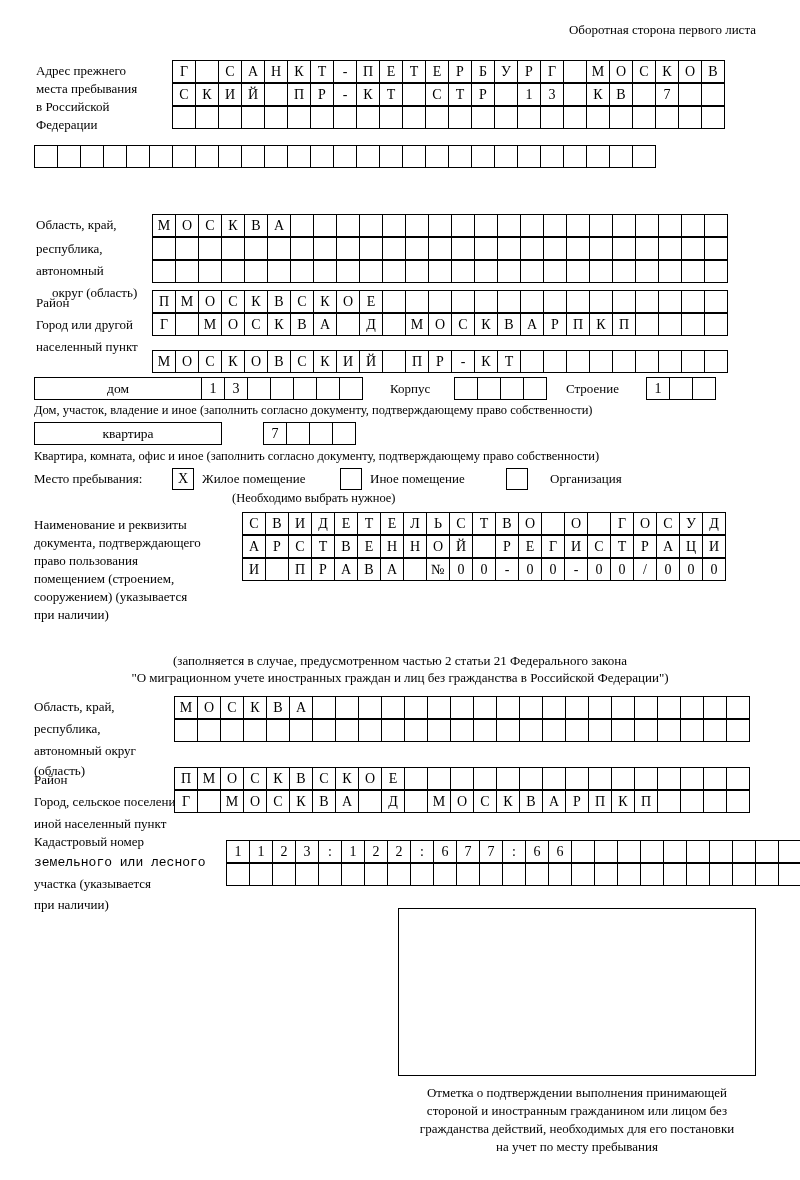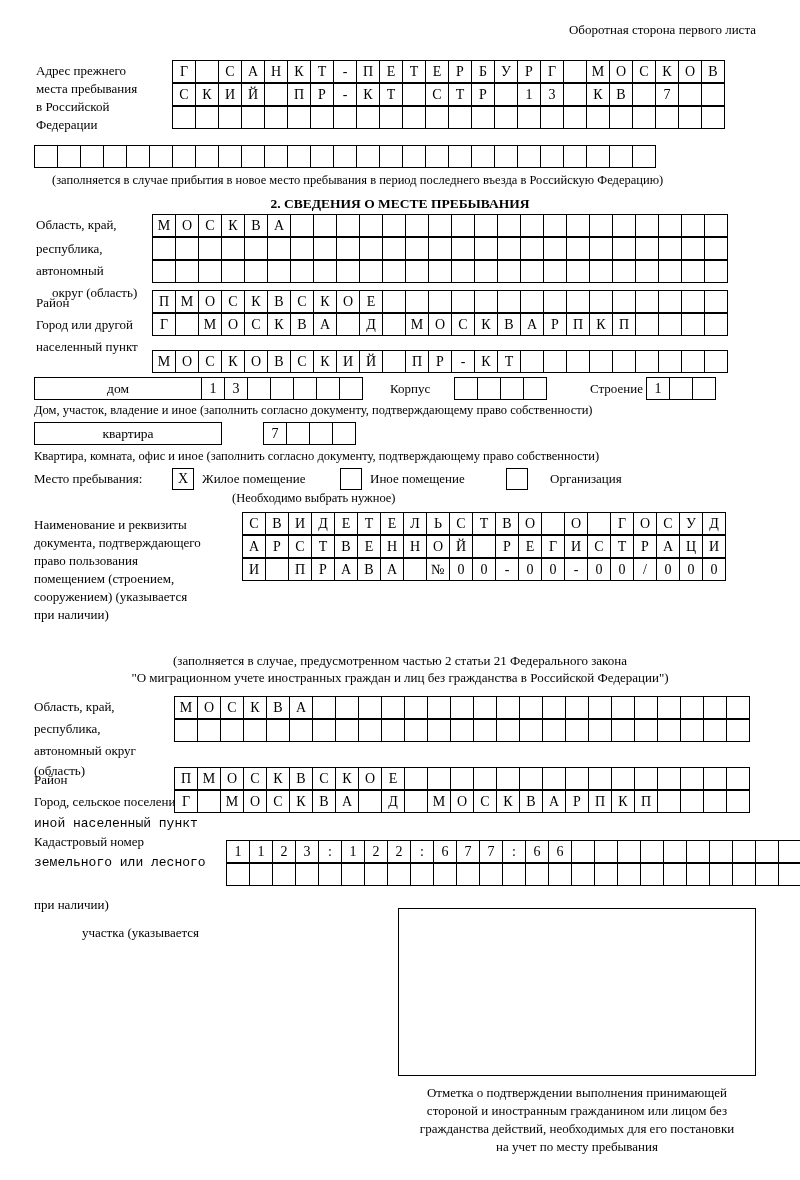--- a/index.html
+++ b/index.html
@@ -207,23 +207,21 @@
       <div class="cell"></div>
       <div class="cell"></div>
       <div class="cell"></div>
       <div class="cell"></div>
       <div class="cell"></div>
       <div class="cell"></div>
       <div class="cell"></div>
       <div class="cell"></div>
     </div>
 
-  <div class="lbl small" style="left:52px; top:172px;">(заполняется в случае прибытия в новое место пребывания в период последнего въезда в Российскую Федерацию)</div>
-
-  <div class="sect-title" style="top:196px;">2. СВЕДЕНИЯ О МЕСТЕ ПРЕБЫВАНИЯ</div>
+
 
   <div class="lbl" style="left:36px; top:216px;">Область, край,</div>
   <div class="lbl" style="left:36px; top:240px;">республика,</div>
   <div class="lbl" style="left:36px; top:262px;">автономный</div>
   <div class="lbl" style="left:52px; top:284px;">округ (область)</div>
 
   <div class="grid" id="r0" style="left:152px; top:214px;">
       <div class="cell">М</div>
       <div class="cell">О</div>
       <div class="cell">С</div>
@@ -403,21 +401,21 @@
       <div class="cell"></div>
       <div class="cell"></div>
     </div>
   <div class="lbl" style="left:390px; top:380px;">Корпус</div>
   <div class="grid" id="h1" style="left:454px; top:377px;">
       <div class="cell"></div>
       <div class="cell"></div>
       <div class="cell"></div>
       <div class="cell"></div>
     </div>
-  <div class="lbl" style="left:566px; top:380px;margin-left:24px;">Строение</div>
+  <div class="lbl" style="left:566px; top:380px;">Строение</div>
   <div class="grid" id="h2" style="left:646px; top:377px;">
       <div class="cell">1</div>
       <div class="cell"></div>
       <div class="cell"></div>
     </div>
   <div class="lbl small" style="left:34px; top:402px;">Дом, участок, владение и иное (заполнить согласно документу, подтверждающему право собственности)</div>
 
   <div class="labelbox" style="left:34px; top:422px; width:188px;">квартира</div>
   <div class="grid" id="f0" style="left:263px; top:422px;">
       <div class="cell">7</div>
@@ -599,21 +597,21 @@
       <div class="cell"></div>
       <div class="cell"></div>
       <div class="cell"></div>
       <div class="cell"></div>
       <div class="cell"></div>
       <div class="cell"></div>
       <div class="cell"></div>
     </div>
 
   <div class="lbl" style="left:34px; top:793px;">Город, сельское поселение,</div>
-  <div class="lbl" style="left:34px; top:815px;font-family:Liberation Mono, monospace;">иной населенный пункт</div>
+  <div class="lbl" style="left:34px; top:815px;">иной населенный пункт</div>
   <div class="grid" id="ac0" style="left:174px; top:790px;">
       <div class="cell">Г</div>
       <div class="cell"></div>
       <div class="cell">М</div>
       <div class="cell">О</div>
       <div class="cell">С</div>
       <div class="cell">К</div>
       <div class="cell">В</div>
       <div class="cell">А</div>
       <div class="cell"></div>
@@ -630,21 +628,21 @@
       <div class="cell">К</div>
       <div class="cell">П</div>
       <div class="cell"></div>
       <div class="cell"></div>
       <div class="cell"></div>
       <div class="cell"></div>
     </div>
 
   <div class="lbl" style="left:34px; top:833px;">Кадастровый номер</div>
   <div class="lbl" style="left:34px; top:854px;font-family:Liberation Mono, monospace;">земельного или лесного</div>
-  <div class="lbl" style="left:34px; top:924px;margin-left:48px;">участка (указывается</div>
+  <div class="lbl" style="left:34px; top:875px;">участка (указывается</div>
   <div class="lbl" style="left:34px; top:896px;">при наличии)</div>
 
   <div class="grid" id="cad0" style="left:226px; top:840px;">
       <div class="cell">1</div>
       <div class="cell">1</div>
       <div class="cell">2</div>
       <div class="cell">3</div>
       <div class="cell">:</div>
       <div class="cell">1</div>
       <div class="cell">2</div>

